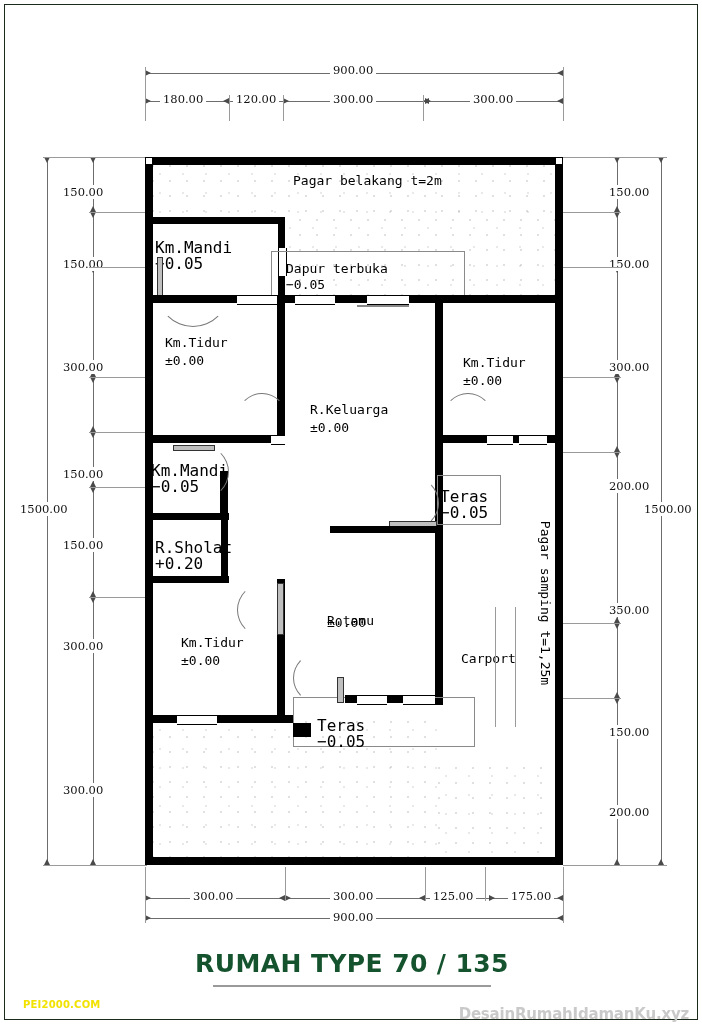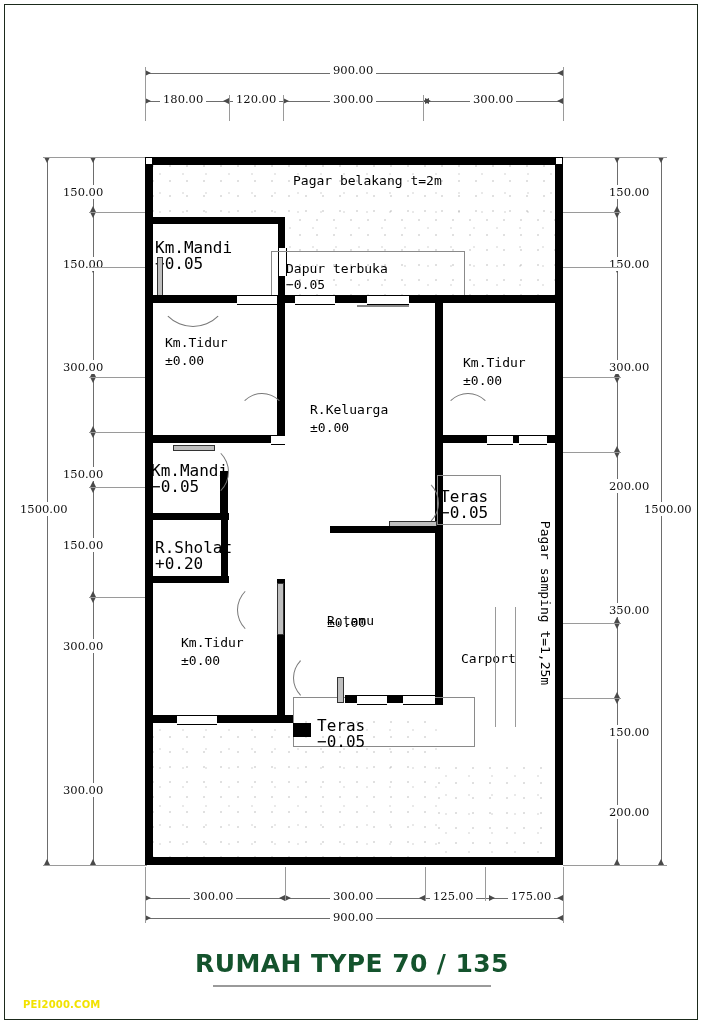--- a/index.html
+++ b/index.html
@@ -321,14 +321,15 @@
     <div class="room-label vlabel" style="left:540px;top:598px;transform:rotate(90deg) translate(-50%,-50%);transform-origin:0 0;white-space:nowrap;">Pagar samping t=1,25m</div>
 
   </div>
 
   <div id="titlebar">
     <div id="title-text">RUMAH TYPE 70 / 135</div>
     <div id="title-rule"></div>
   </div>
 
   <div id="wm-left">PEI2000.COM</div>
+  <div id="wm-right">DesainRumahIdamanKu.xyz</div>
 
 </div>
 
 </body></html>

